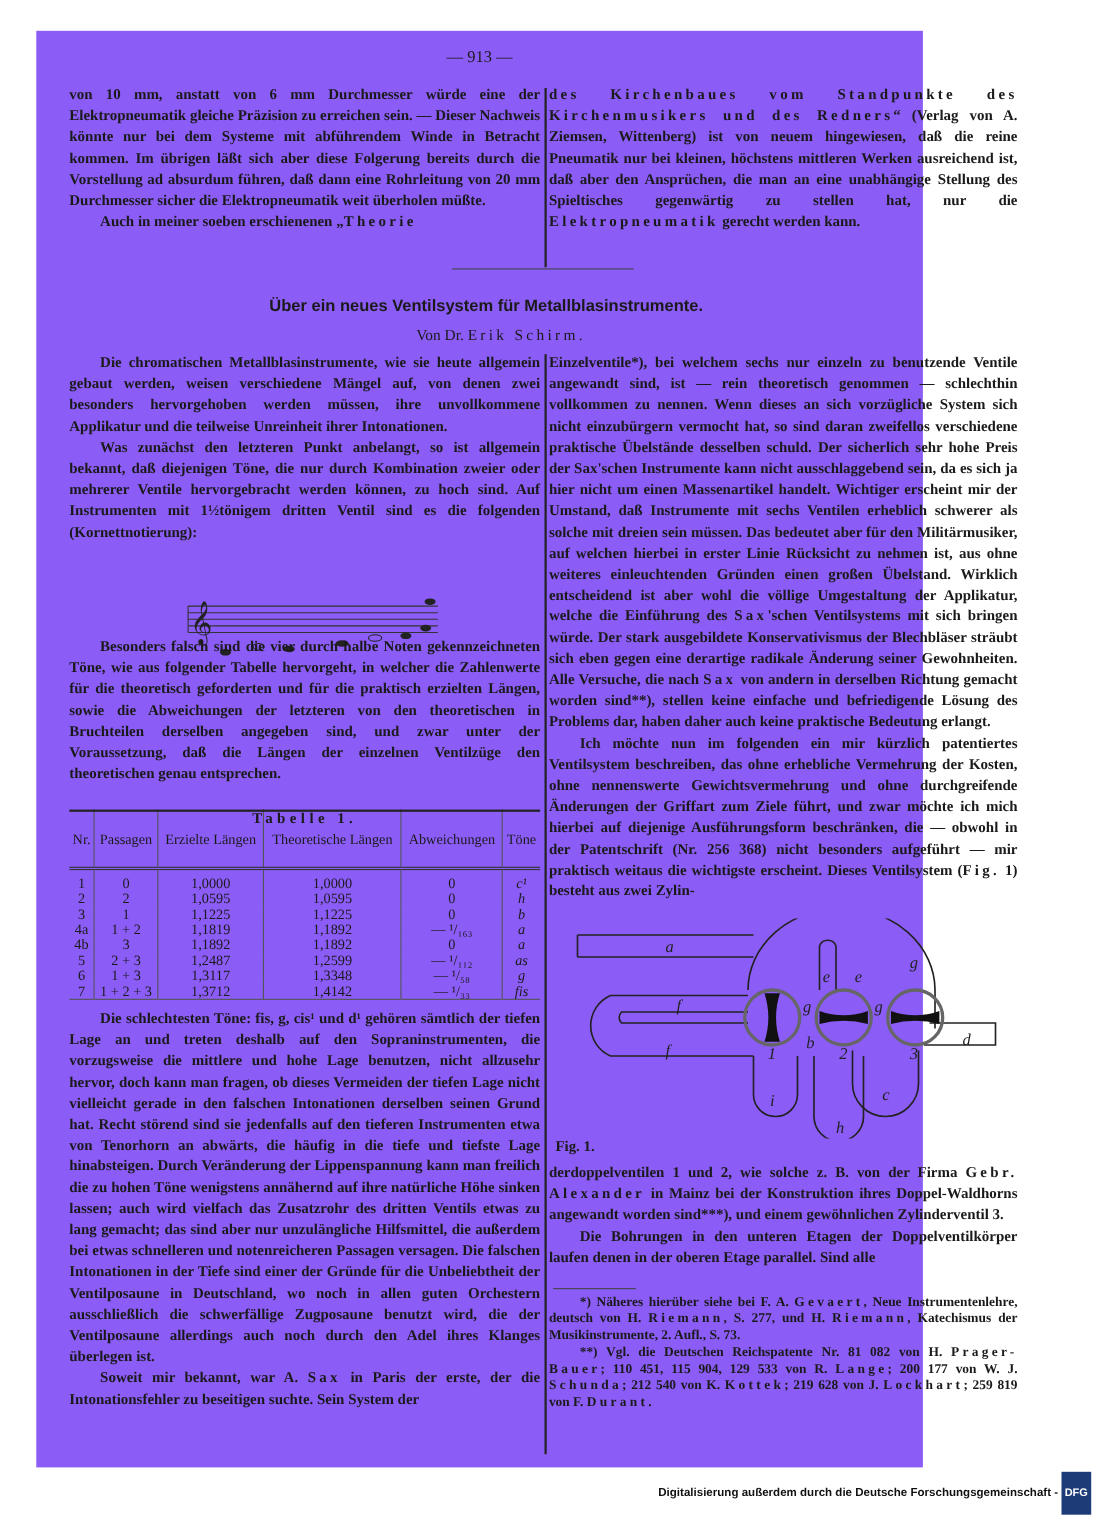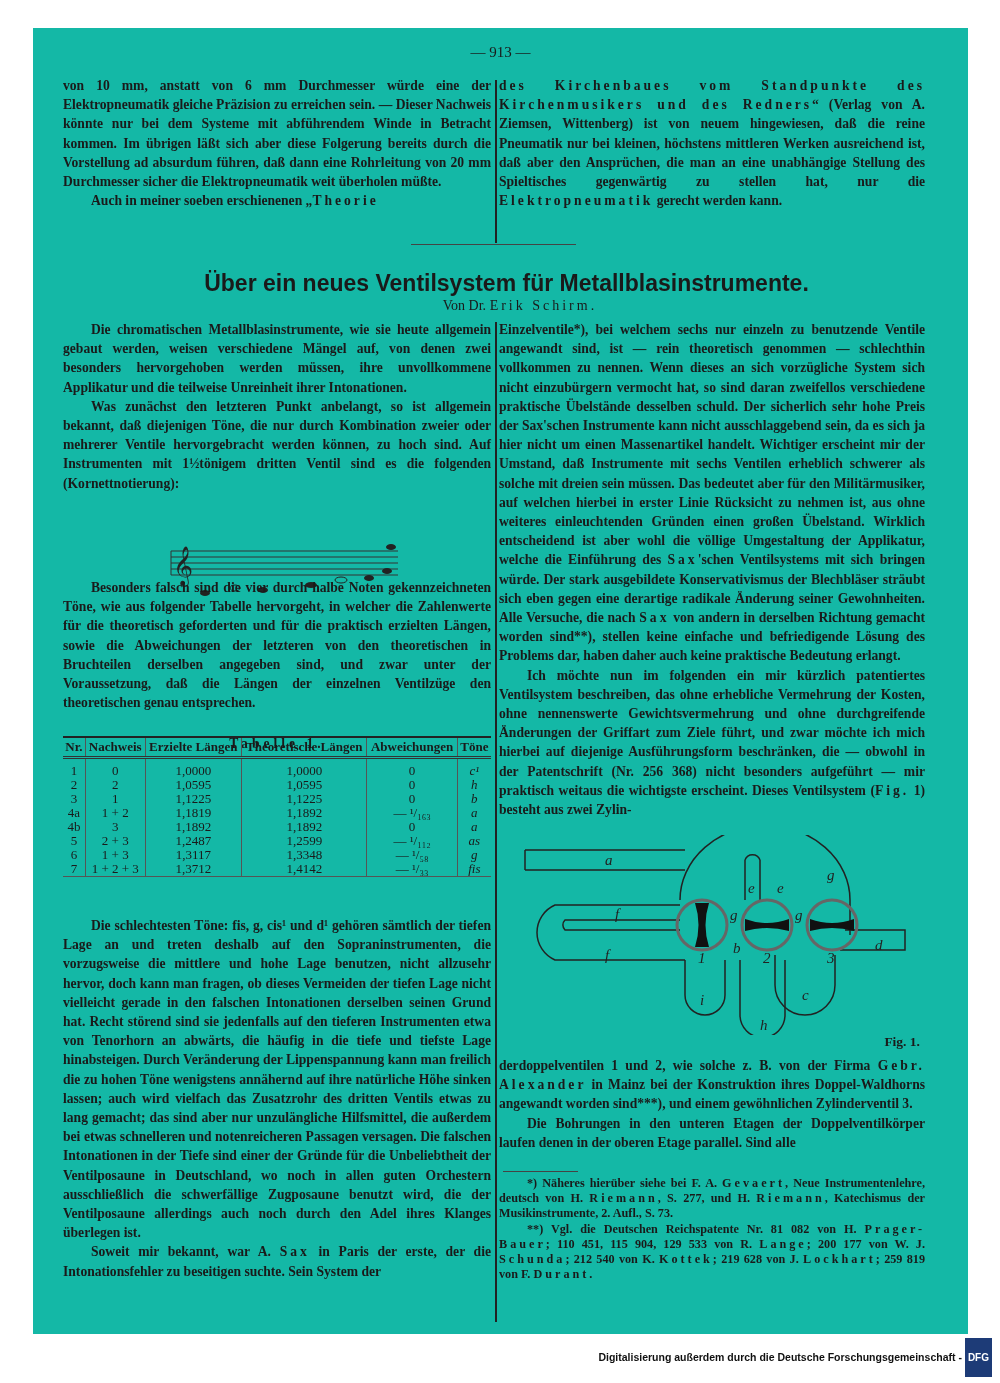--- a/index.html
+++ b/index.html
@@ -1,37 +1,37 @@
 <!DOCTYPE html>
 <html><head>
 <meta charset="utf-8">
 <style>
   html, body { margin:0; padding:0; }
   body { width:1000px; height:1383px; background:#ffffff; position:relative; overflow:hidden;
          font-family:"Liberation Serif","DejaVu Serif",serif; color:#1a1a1a; }
-  .scan { position:absolute; left:33px; top:28px; width:935px; height:1306px; background:#14b8a6; }
+  .scan { position:absolute; left:33px; top:28px; width:806px; height:1306px; background:#8b5cf6; }
   .page-number { position:absolute; left:0; right:0; top:16px; text-align:center; font-size:15px; }
   .col { position:absolute; font-size:13.6px; line-height:19.2px; text-align:justify;font-weight:bold; }
   .col p { margin:0; }
   .col p.ind { text-indent:28px; }
   .sp { letter-spacing:3px; }
   .col-divider { position:absolute; width:2px; background:#222; }
   .title { position:absolute; left:0; right:0; top:242px; text-align:center;
-           font-family:"Liberation Sans","DejaVu Sans",sans-serif; font-weight:bold; font-size:23px;padding-left:12px; }
+           font-family:"Liberation Sans","DejaVu Sans",sans-serif; font-weight:bold; font-size:15px;padding-left:12px; }
   .byline { position:absolute; left:0; right:0; top:270px; text-align:center; font-size:14px;padding-left:39px; }
   .rule { position:absolute; height:1px; background:#444; }
   table.t1 { border-collapse:collapse; width:100%; font-size:13px; line-height:14px; }
-  table.t1 th { font-weight:bold; border-left:1px solid #555; padding:2px 2px; border-bottom:3px double #333; }
+  table.t1 th { font-weight:normal; border-left:1px solid #555; padding:18px 2px; border-bottom:3px double #333; }
   table.t1 th:first-child, table.t1 td:first-child { border-left:none; }
   table.t1 td { border-left:1px solid #555; text-align:center; padding:0 2px; }
   table.t1 tr:first-child td { padding-top:5px; }
   table.t1 { border-top:2px solid #222; border-bottom:1px solid #555; }
   .staff { position:absolute; left:130px; top:505px; width:240px; height:70px; }
   .figure { position:absolute; left:505px; top:835px; width:415px; height:200px; }
-  .fig-caption { position:absolute; left:505px; top:1028px; width:415px; text-align:right; font-weight:bold; font-size:13.5px; }
+  .fig-caption { position:absolute; left:505px; top:1028px; width:415px; text-align:left; font-weight:bold; font-size:13.5px; }
   .foot { font-size:12.2px; line-height:15.2px; }
   .dfg { position:absolute; right:8px; bottom:6px; font-family:"Liberation Sans","DejaVu Sans",sans-serif; font-size:10.5px; font-weight:bold; color:#111; }
   .dfg-logo { display:inline-block; background:#1d3b77; color:#fff; padding:14px 3px; font-size:10px; margin-left:3px; }
 </style>
 </head>
 <body>
 
 <div class="scan">
   <div class="page-number">— 913 —</div>
 
@@ -80,21 +80,21 @@
   <div class="col" style="left:30px; top:550px; width:428px;">
     <p class="ind">Besonders falsch sind die vier durch halbe Noten gekennzeichneten Töne, wie aus folgender Tabelle hervorgeht, in welcher die Zahlenwerte für die theoretisch geforderten und für die praktisch erzielten Längen, sowie die Abweichungen der letzteren von den theoretischen in Bruchteilen derselben angegeben sind, und zwar unter der Voraussetzung, daß die Längen der einzelnen Ventilzüge den theoretischen genau entsprechen.</p>
     <p style="text-align:center; letter-spacing:4px; margin-top:22px;">Tabelle 1.</p>
   </div>
 
   <div style="position:absolute; left:30px; top:708px; width:428px;">
     <table class="t1">
       <thead>
           <tr>
         <th>Nr.</th>
-        <th>Nachweis</th>
+        <th>Passagen</th>
         <th>Erzielte Längen</th>
         <th>Theoretische Längen</th>
         <th>Abweichungen</th>
         <th>Töne</th>
       </tr>
         </thead>
       <tbody id="tbody">
           <tr>
             <td>1</td>
             <td>0</td>

